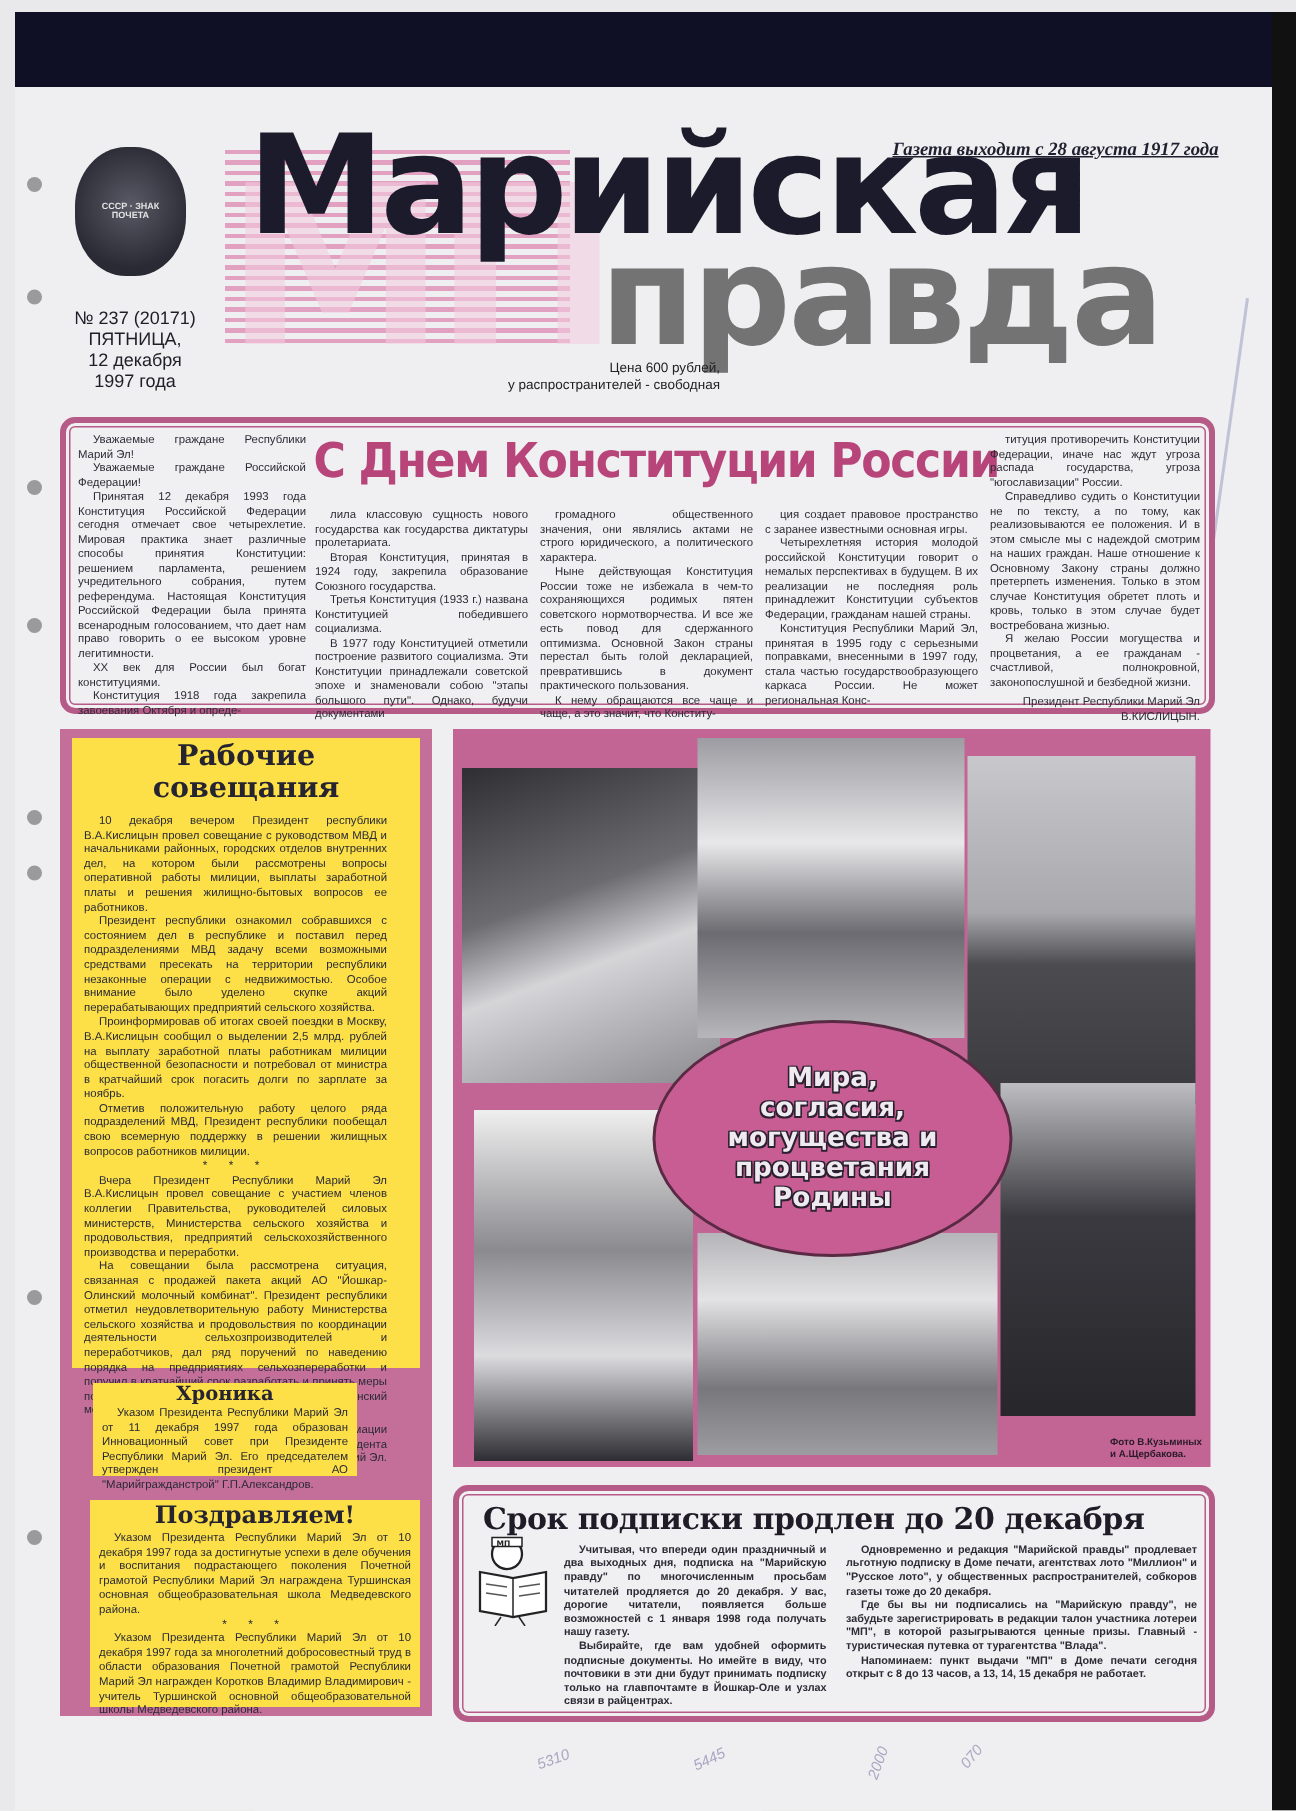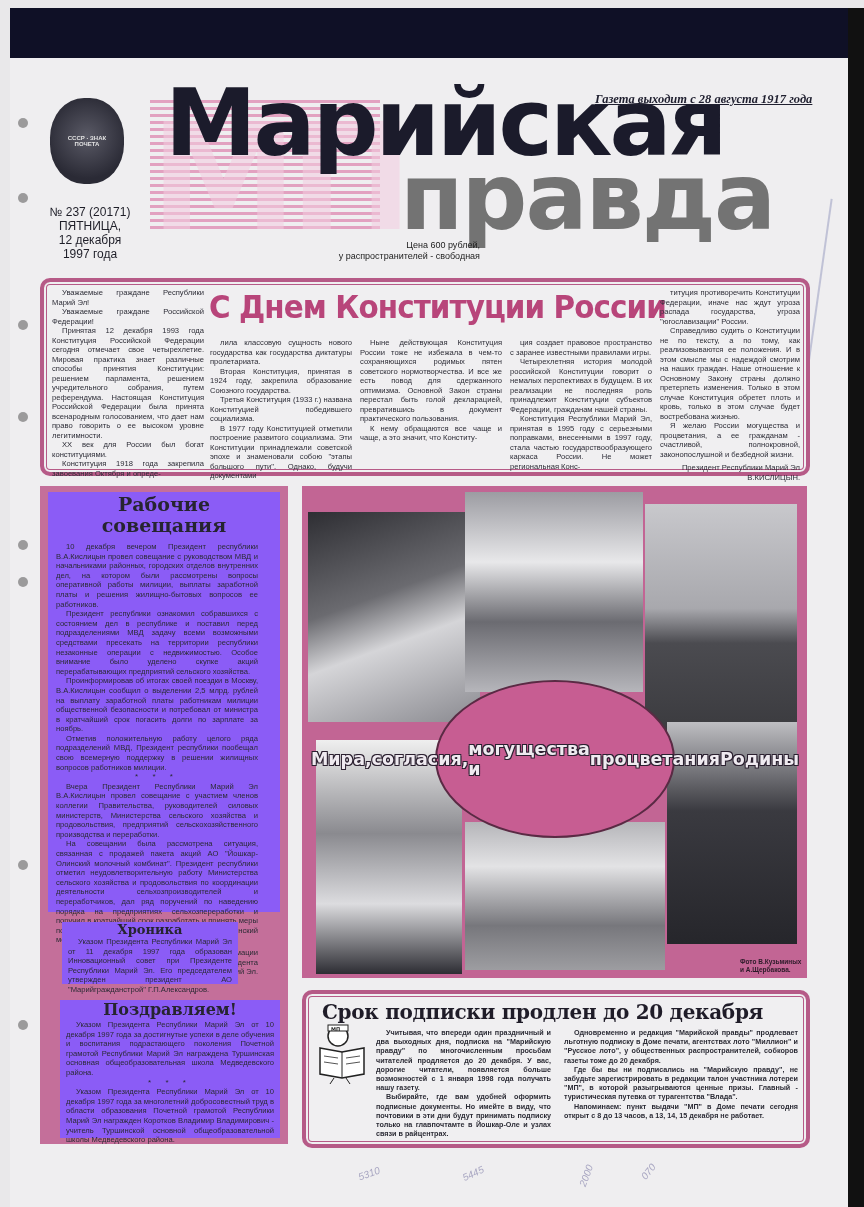--- a/index.html
+++ b/index.html
@@ -19,29 +19,29 @@
   .signature { position:absolute; left:818px; top:200px; width:30px; height:180px; border-left:2px solid #7b7fb0; opacity:.4; transform:rotate(8deg); }
 
   .box { position:absolute; border:4px solid #b65a87; border-radius:10px; background:#f0eff1; box-shadow: inset 0 0 0 2px #f0eff1, inset 0 0 0 3px #b65a87; }
   .const { left:40px; top:278px; width:762px; height:190px; }
   .const-title { position:absolute; left:165px; top:6px; font-family:"DejaVu Sans", sans-serif; font-weight:bold; font-size:32px; color:#b8457a; letter-spacing:-1px; transform:scaleX(.92); transform-origin:left; white-space:nowrap; }
   .col { position:absolute; font-size:7.6px; line-height:9.5px; color:#2c2c36; text-align:justify; }
   .col p { margin:0; text-indent:10px; }
   .sign { font-weight:normal; text-align:right; }
 
   .pinkpanel { position:absolute; left:40px; top:486px; width:248px; height:658px; background:#c46f9a; }
-  .card { position:absolute; background:#8b5cf6; }
+  .card { position:absolute; background:#fde047; }
   .card-title { font-family:"DejaVu Serif", serif; font-weight:bold; text-align:center; color:#262430; }
   .card .txt { font-size:7.6px; line-height:9.6px; color:#2a2a34; text-align:justify; }
   .card .txt p { margin:0; text-indent:10px; }
   .stars { text-align:center; font-size:8px; letter-spacing:6px; }
 
   .photopanel { position:absolute; left:302px; top:486px; width:505px; height:492px; background:#c26594; }
   .photo { position:absolute; background:#4a4a4f; overflow:hidden; }
-  .oval { position:absolute; left:435px; top:680px; width:236px; height:154px; border-radius:50%; background:#c75d92; border:2px solid #5a2a44; display:flex; align-items:center; justify-content:center; }
+  .oval { position:absolute; left:435px; top:680px; width:236px; height:154px; border-radius:50%; background:#c75d92; border:2px solid #5a2a44; display:flex; flex-direction:column; align-items:center; justify-content:center; }
   .oval span { font-family:"DejaVu Sans", sans-serif; font-weight:bold; font-size:17.5px; line-height:20px; color:#efeaf0; text-shadow:1px 1px 0 #2b2030, -1px -1px 0 #2b2030, 1px -1px 0 #2b2030, -1px 1px 0 #2b2030; }
   .credit { position:absolute; left:740px; top:958px; width:64px; font-size:6.5px; line-height:8px; font-weight:bold; color:#2b1a28; }
 
   .sub { left:302px; top:990px; width:500px; height:150px; }
   .sub-title { position:absolute; left:16px; top:6px; font-family:"DejaVu Serif", serif; font-weight:bold; font-size:20px; color:#1f1c28; white-space:nowrap; letter-spacing:-.3px; }
   .reader { position:absolute; left:10px; top:28px; width:52px; height:62px; }
   .pencil { position:absolute; font-size:10px; color:#a9a7c2; font-style:italic; }
 </style>
 </head>
 <body>
@@ -88,25 +88,26 @@
     <p>XX век для России был богат конституциями.</p>
     <p>Конституция 1918 года закрепила завоевания Октября и опреде-</p>
   </div>
   <div class="col" style="left:166px;top:56px;width:142px">
     <p>лила классовую сущность нового государства как государства диктатуры пролетариата.</p>
     <p>Вторая Конституция, принятая в 1924 году, закрепила образование Союзного государства.</p>
     <p>Третья Конституция (1933 г.) названа Конституцией победившего социализма.</p>
     <p>В 1977 году Конституцией отметили построение развитого социализма. Эти Конституции принадлежали советской эпохе и знаменовали собою "этапы большого пути". Однако, будучи документами</p>
   </div>
   <div class="col" style="left:316px;top:56px;width:142px">
+    <p>громадного общественного значения, они являлись актами не строго юридического, а политического характера.</p>
     <p>Ныне действующая Конституция России тоже не избежала в чем-то сохраняющихся родимых пятен советского нормотворчества. И все же есть повод для сдержанного оптимизма. Основной Закон страны перестал быть голой декларацией, превратившись в документ практического пользования.</p>
     <p>К нему обращаются все чаще и чаще, а это значит, что Конститу-</p>
   </div>
   <div class="col" style="left:466px;top:56px;width:142px">
-    <p>ция создает правовое пространство с заранее известными правилами игры.</p>
+    <p>ция создает правовое пространство с заранее известными основная игры.</p>
     <p>Четырехлетняя история молодой российской Конституции говорит о немалых перспективах в будущем. В их реализации не последняя роль принадлежит Конституции субъектов Федерации, гражданам нашей страны.</p>
     <p>Конституция Республики Марий Эл, принятая в 1995 году с серьезными поправками, внесенными в 1997 году, стала частью государствообразующего каркаса России. Не может региональная Конс-</p>
   </div>
   <div class="col" style="left:616px;top:6px;width:140px">
     <p>титуция противоречить Конституции Федерации, иначе нас ждут угроза распада государства, угроза "югославизации" России.</p>
     <p>Справедливо судить о Конституции не по тексту, а по тому, как реализовываются ее положения. И в этом смысле мы с надеждой смотрим на наших граждан. Наше отношение к Основному Закону страны должно претерпеть изменения. Только в этом случае Конституция обретет плоть и кровь, только в этом случае будет востребована жизнью.</p>
     <p>Я желаю России могущества и процветания, а ее гражданам - счастливой, полнокровной, законопослушной и безбедной жизни.</p>
     <div class="sign" style="margin-top:4px">
       <div>Президент Республики Марий Эл</div>
       <div>В.КИСЛИЦЫН.</div>

